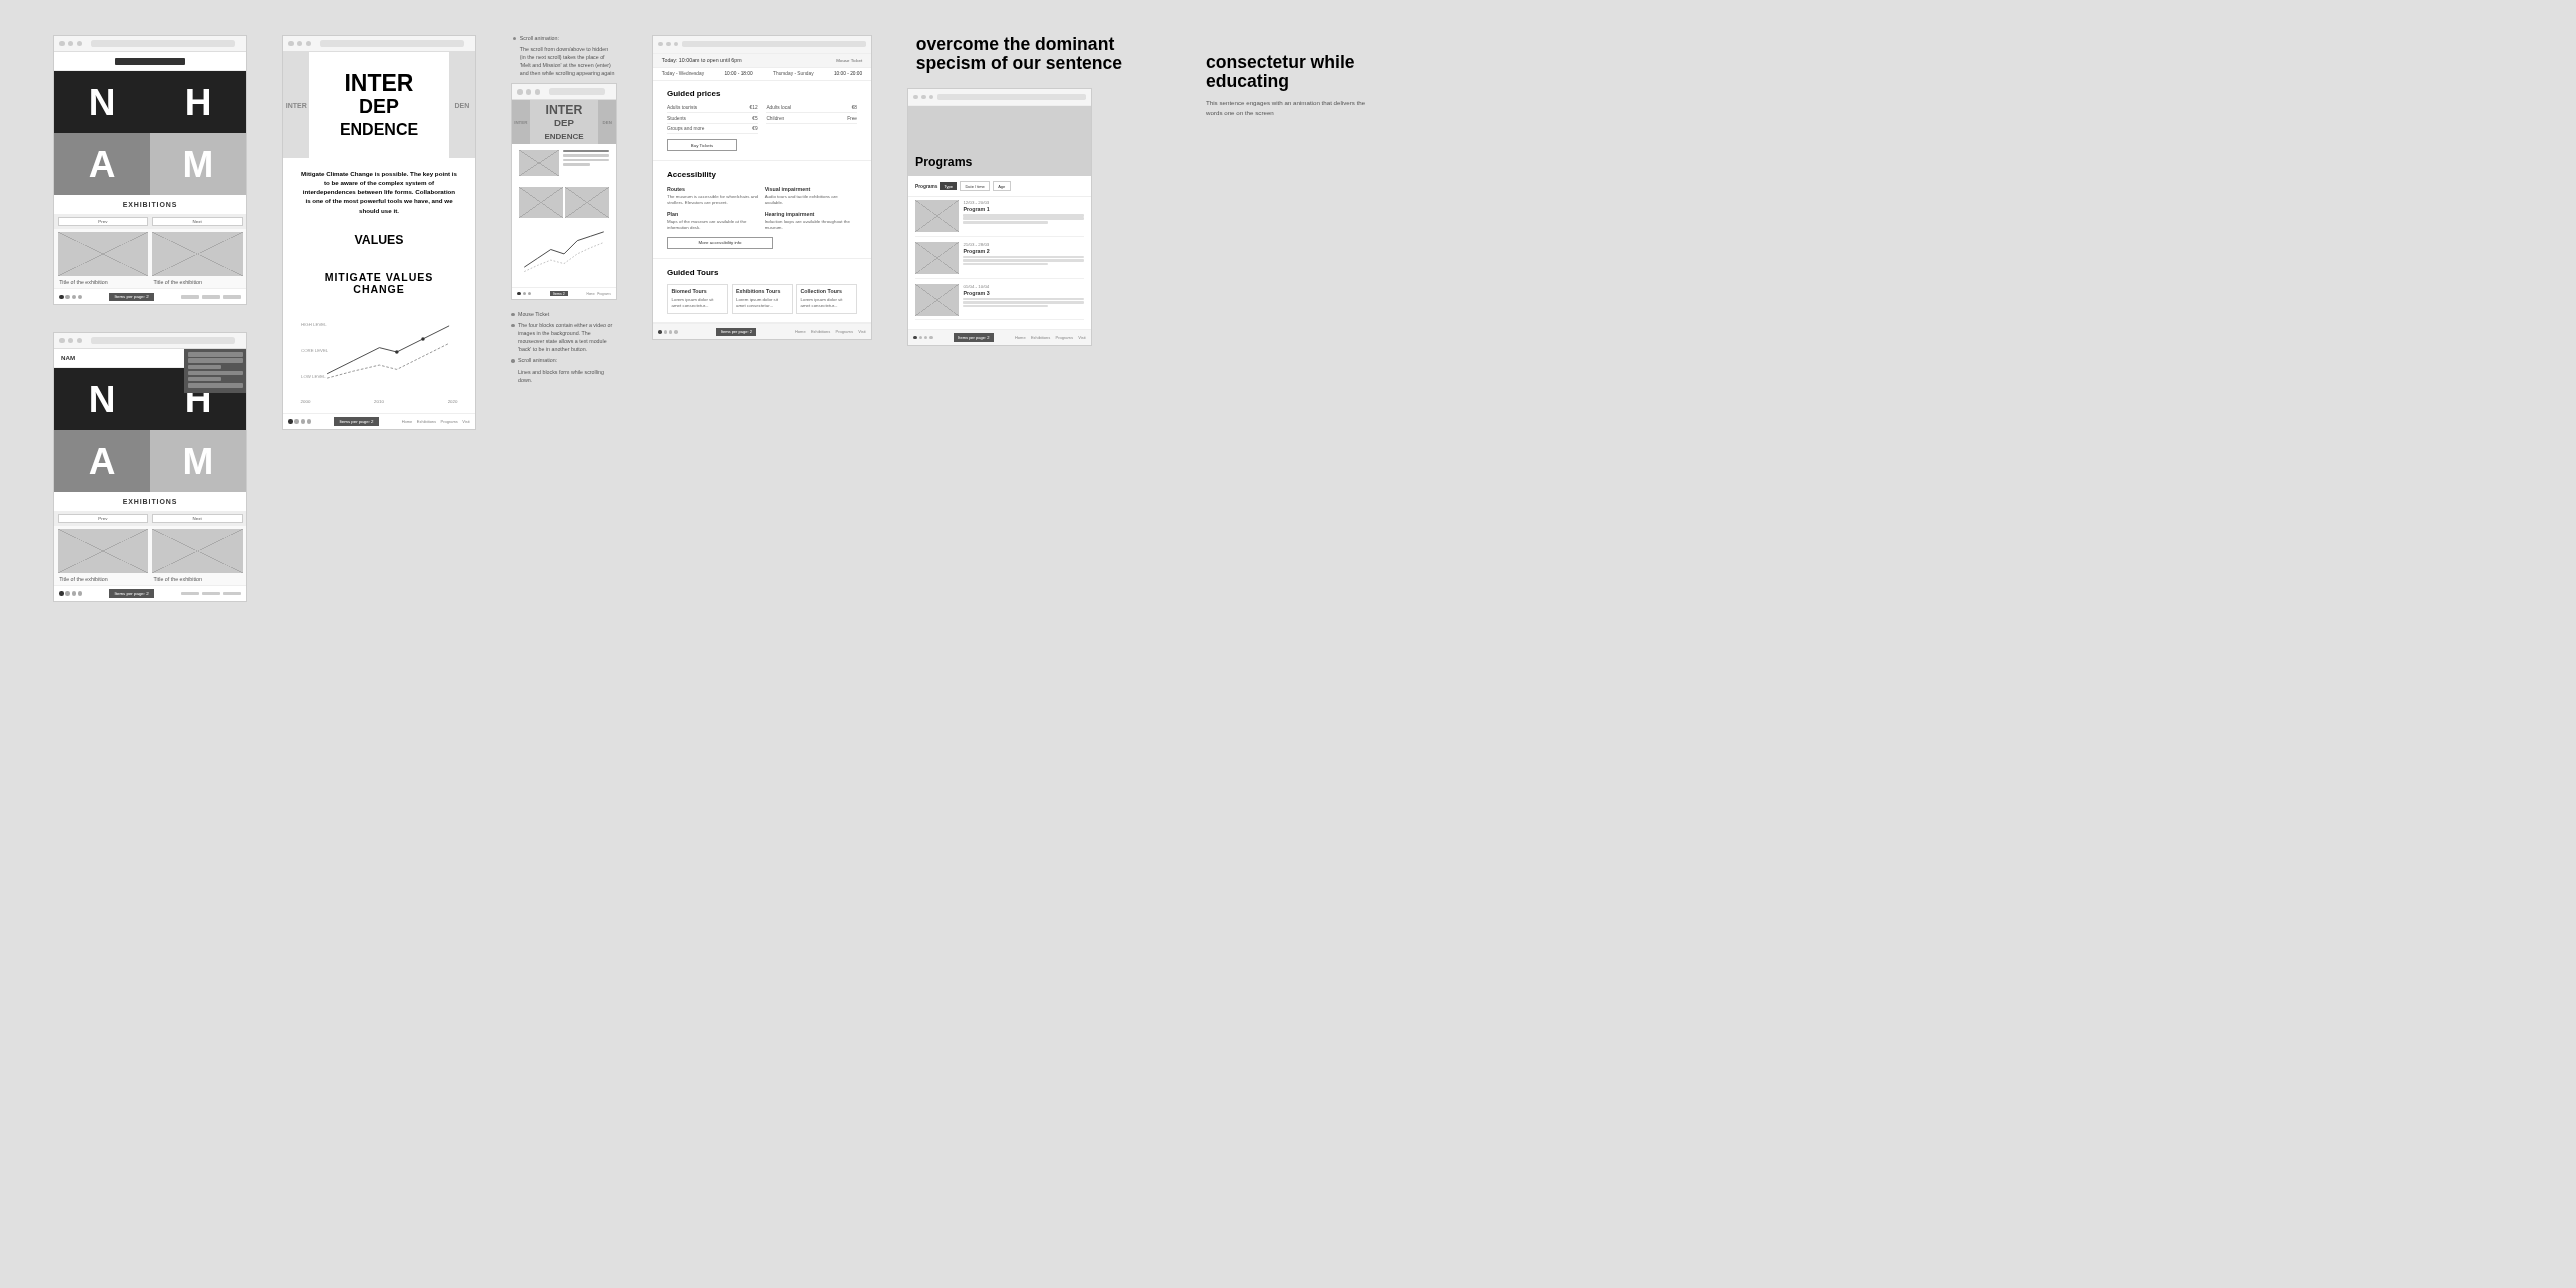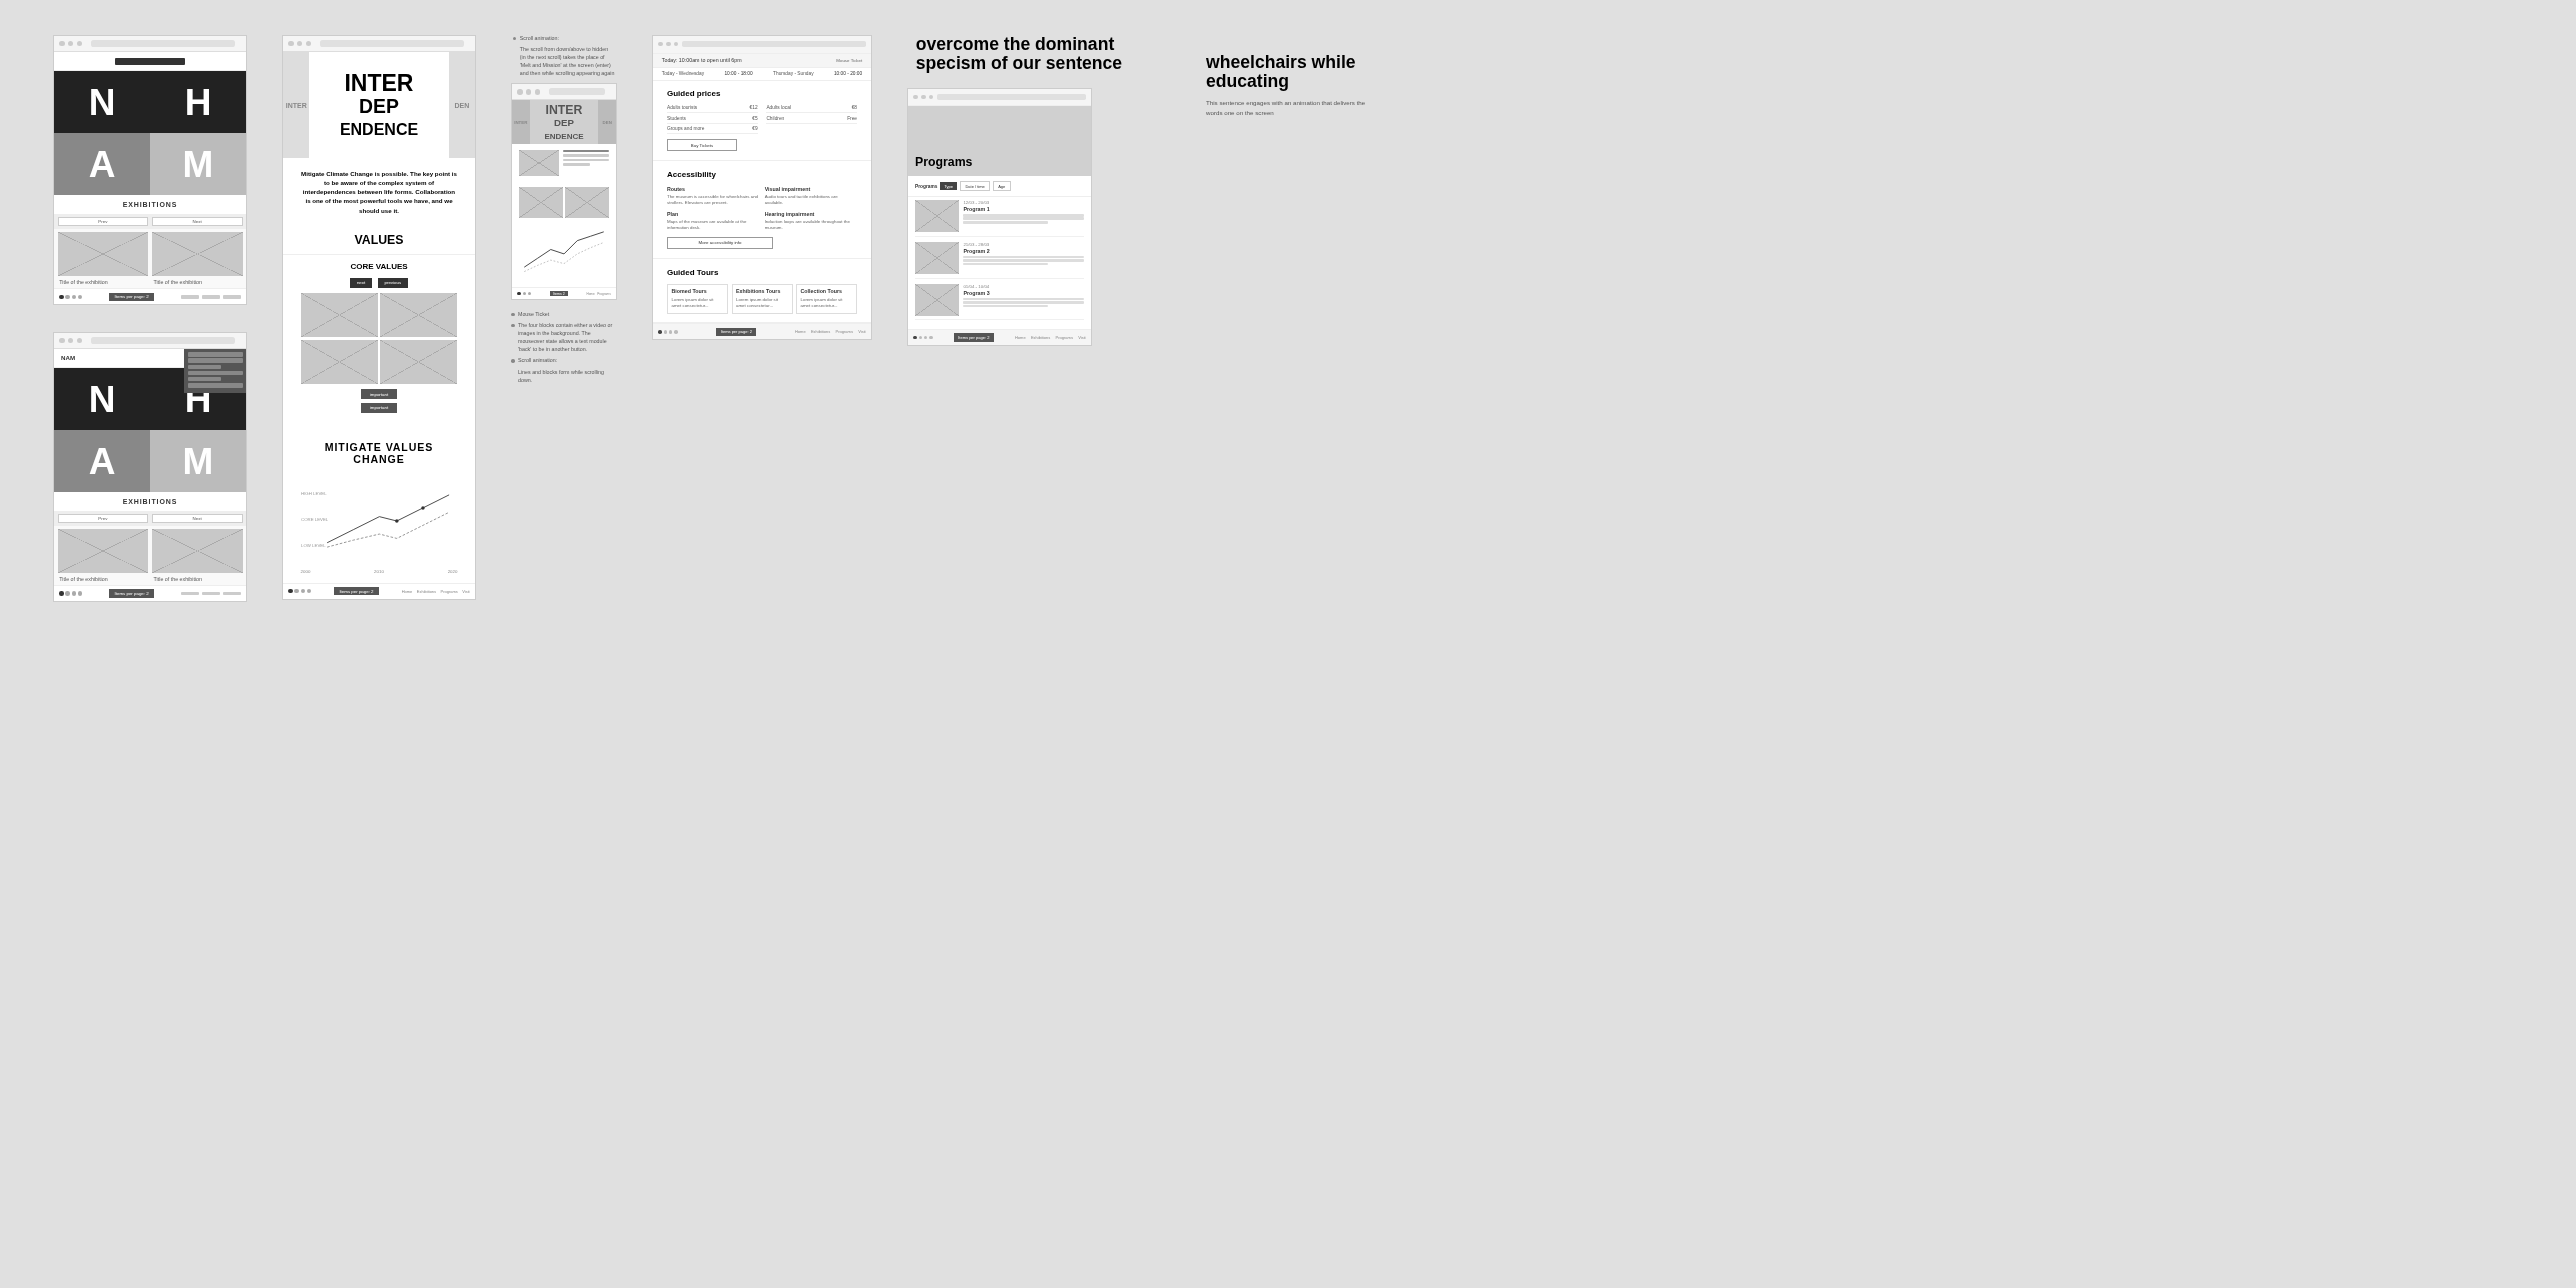--- a/index.html
+++ b/index.html
@@ -738,35 +738,20 @@
         </div>
         <div class="inter-bg-right">DEN</div>
       </div>
 
       <div class="inter-body-text">Mitigate Climate Change is possible. The key point is to be aware of the complex system of interdependences between life forms. Collaboration is one of the most powerful tools we have, and we should use it.</div>
 
       <div class="depen-section">
         <div class="depen-word">VALUES</div>
       </div>
 
-      <div class="core-values-section">
-        <div class="core-values-title">CORE VALUES</div>
-        <div class="cv-btn-row">
-          <button class="cv-btn">next</button>
-          <button class="cv-btn">previous</button>
-        </div>
-        <div class="cv-img-grid">
-          <div class="img-placeholder" style="height:44px;"></div>
-          <div class="img-placeholder" style="height:44px;"></div>
-          <div class="img-placeholder" style="height:44px;"></div>
-          <div class="img-placeholder" style="height:44px;"></div>
-        </div>
-        <button class="cv-bottom-btn">important</button>
-        <button class="cv-bottom-btn">important</button>
-      </div>
 
       <div class="mitigate-section">
         <div class="mitigate-title">MITIGATE VALUES CHANGE</div>
 
         <div class="chart-svg-wrap">
           <svg width="100%" height="100%" viewBox="0 0 180 100">
 
             <text x="0" y="20" font-size="5" fill="#999">HIGH LEVEL</text>
             <text x="0" y="50" font-size="5" fill="#999">CORE LEVEL</text>
             <text x="0" y="80" font-size="5" fill="#999">LOW LEVEL</text>
@@ -1083,18 +1068,18 @@
             <span class="pf-link">Visit</span>
           </div>
         </div>
 
       </div>
 
     </div>
   </div>
 
   <div class="right-annotation">
-    <div class="right-annotation-big">wheelchairs while educating</div>
+    <div class="right-annotation-big">consectetur while educating</div>
     <div style="font-size:6.2px; color:#555; line-height:1.6;">This sentence engages with an animation that delivers the words one on the screen</div>
   </div>
 
 </div>
 
 
 </body></html>

